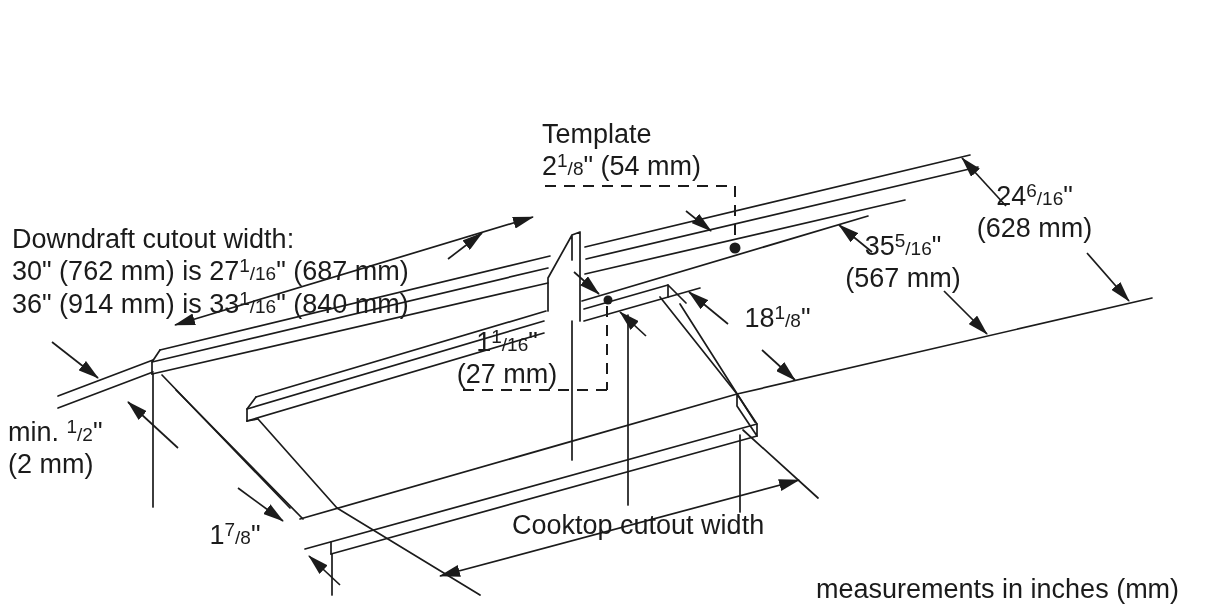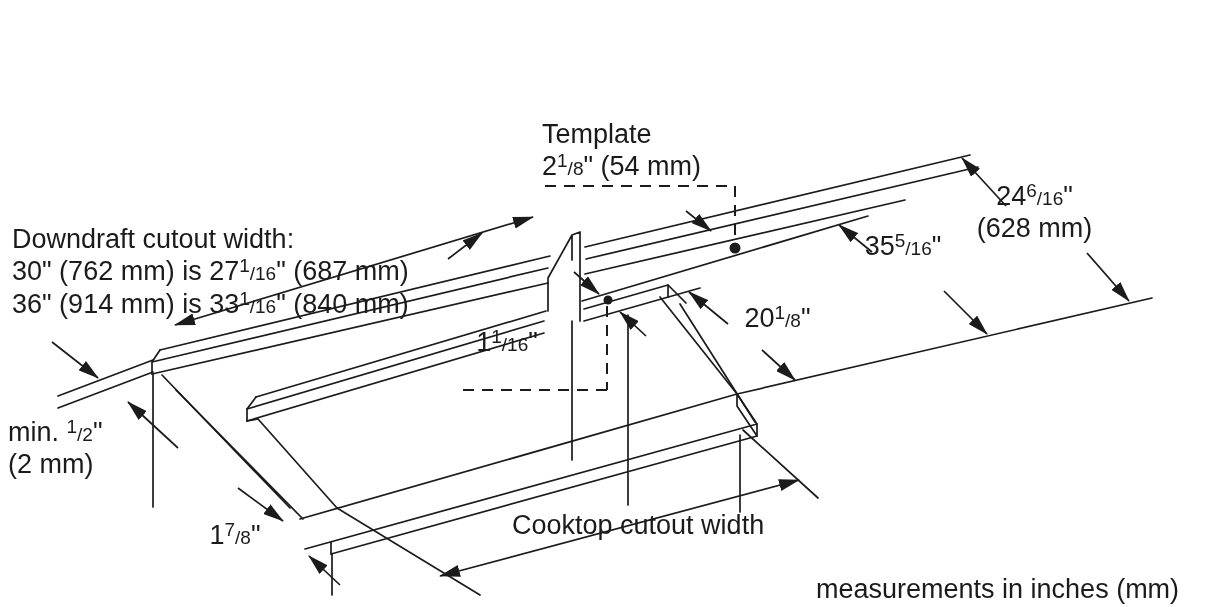--- a/index.html
+++ b/index.html
@@ -124,28 +124,30 @@
     <span class="row"><span>2</span><span class="sup">1</span><span class="den">/8</span><span>" (54 mm)</span></span>
   </div>
 
   <div class="lbl center" style="left:952px;top:180px;width:165px;">
     <span class="row"><span>24</span><span class="sup">6</span><span class="den">/16</span><span>"</span></span>
     <span class="row">(628 mm)</span>
   </div>
 
   <div class="lbl center" style="left:833px;top:230px;width:140px;">
     <span class="row"><span>35</span><span class="sup">5</span><span class="den">/16</span><span>"</span></span>
+    <span class="row">(567 mm)</span>
   </div>
 
   <div class="lbl center" style="left:705px;top:302px;width:145px;">
-    <span class="row"><span>20</span><span class="sup">1</span><span class="den">/8</span><span>"</span></span>
+    <span class="row"><span>18</span><span class="sup">1</span><span class="den">/8</span><span>"</span></span>
   </div>
 
   <div class="lbl center" style="left:447px;top:326px;width:120px;">
     <span class="row"><span>1</span><span class="sup">1</span><span class="den">/16</span><span>"</span></span>
+    <span class="row">(27 mm)</span>
   </div>
 
   <div class="lbl" style="left:8px;top:416px;">
     <span class="row"><span>min. </span><span class="sup">1</span><span class="den">/2</span><span>"</span></span>
     <span class="row">(2 mm)</span>
   </div>
 
   <div class="lbl center" style="left:175px;top:519px;width:120px;">
     <span class="row"><span>1</span><span class="sup">7</span><span class="den">/8</span><span>"</span></span>
   </div>

